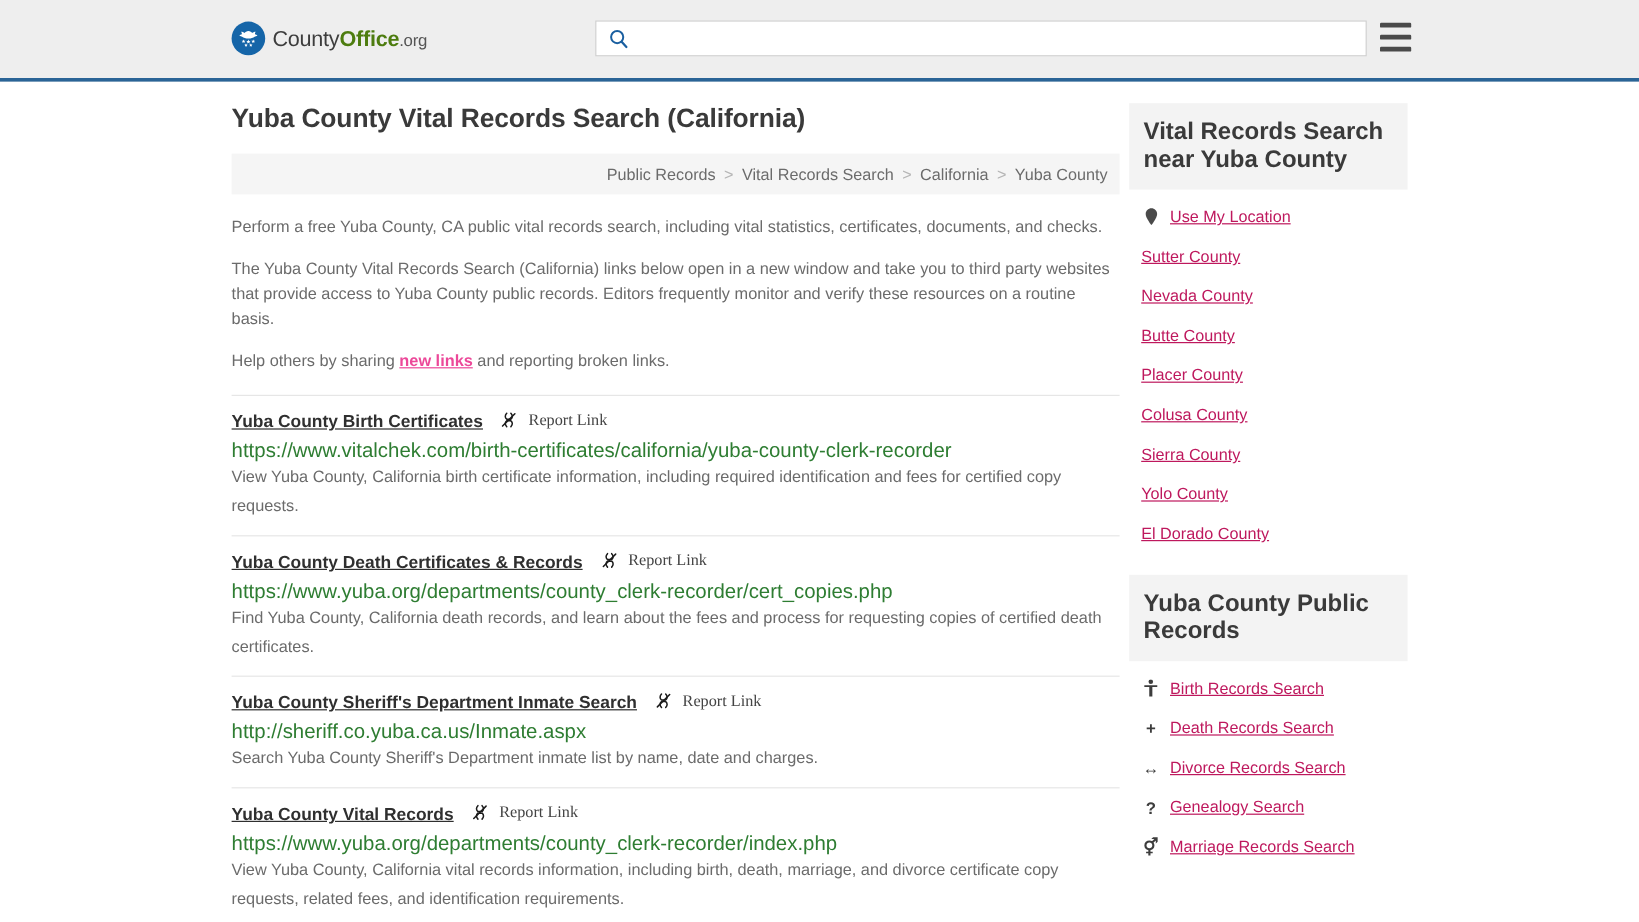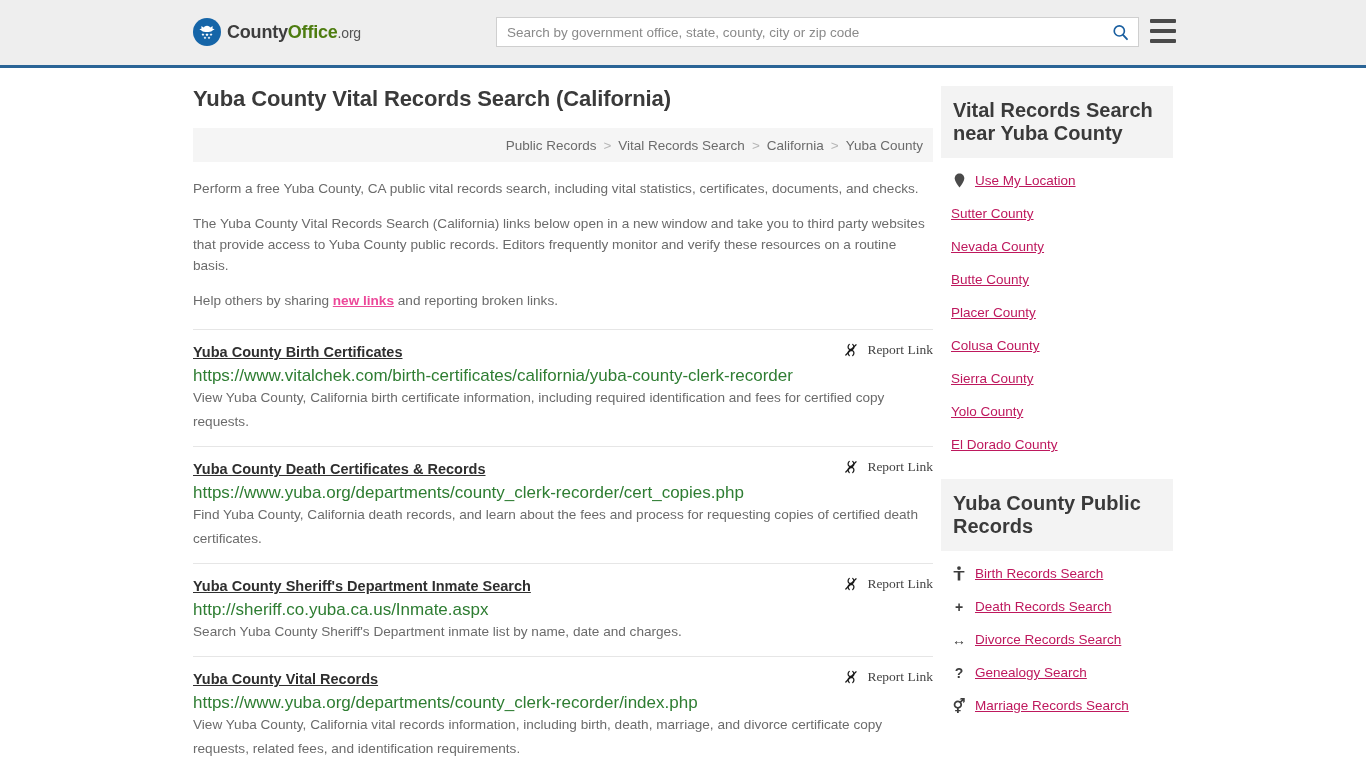--- a/index.html
+++ b/index.html
@@ -36,21 +36,21 @@
     display: flex; align-items: center; justify-content: center;
     flex-shrink: 0;
   }
   .logo-text {
     font-size: 18px;
     color: #3d3d3d;
     letter-spacing: -0.2px;
     white-space: nowrap;
   }
   .logo-text .b { color: #4d7c0f; font-weight: 700; }
-  .logo-text .c { font-weight: 700; margin-top: 48px; }
+  .logo-text .c { font-weight: 400; margin-top: 48px; }
   .logo-text .tld { font-size: 14px; color: #555; }
 
   .search-wrap {
     position: absolute;
     left: 496px;
     top: 17px;
     width: 643px;
     height: 30px;
     background: #ffffff;
     border: 1px solid #cfcfcf;
@@ -148,21 +148,21 @@
 
   
   .result {
     border-top: 1px solid #e6e6e6;
     padding: 12px 0 12px 0;
   }
   .result:first-of-type { border-top: 1px solid #e6e6e6; }
   .result-head {
     display: flex;
     align-items: flex-start;
-    justify-content: space-between;
+    justify-content: flex-start;
   }
   .result-title {
     font-size: 14.5px;
     font-weight: 700;
     color: #2f2f2f;
     text-decoration: underline;
     cursor: pointer;
     line-height: 20px;
   }
   .report-link {
@@ -239,21 +239,20 @@
         <path d="M7.6 13.0l.5 1.1 1.2.1-.9.82.27 1.18-1.07-.6-1.07.6.27-1.18-.9-.82 1.2-.1z" fill="#ffffff"></path>
         <path d="M16.4 13.0l.5 1.1 1.2.1-.9.82.27 1.18-1.07-.6-1.07.6.27-1.18-.9-.82 1.2-.1z" fill="#ffffff"></path>
         <path d="M9.8 16.6l.45 1.0 1.1.1-.83.74.25 1.07-.97-.55-.97.55.25-1.07-.83-.74 1.1-.1z" fill="#ffffff"></path>
         <path d="M14.2 16.6l.45 1.0 1.1.1-.83.74.25 1.07-.97-.55-.97.55.25-1.07-.83-.74 1.1-.1z" fill="#ffffff"></path>
       </svg>
     </span>
     <span class="logo-text"><span class="c">County</span><span class="b">Office</span><span class="tld">.org</span></span>
   </div>
 
   <div class="search-wrap">
-    <input class="search-input" type="text" placeholder="Search by government office, state, county, city or zip code" style="">
     <button class="search-btn">
       <svg width="19" height="19" viewBox="0 0 24 24">
         <circle cx="10.5" cy="10" r="6.4" fill="none" stroke="#1a5fa0" stroke-width="2.1"></circle>
         <line x1="15.2" y1="15" x2="20.2" y2="20.4" stroke="#1a5fa0" stroke-width="2.4" stroke-linecap="round"></line>
       </svg>
     </button>
   </div>
 
   <div class="hamburger">
     <span></span>

